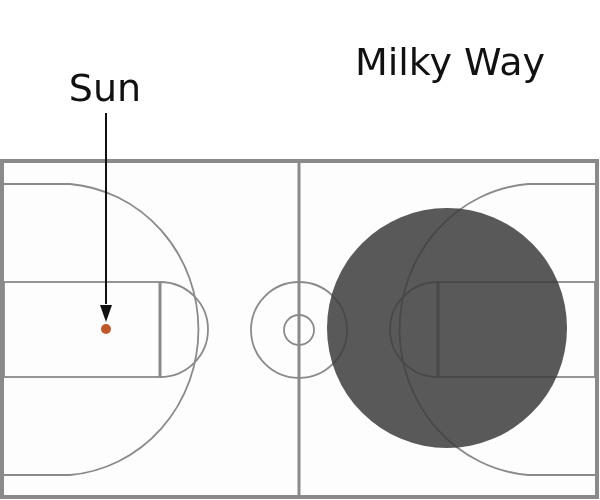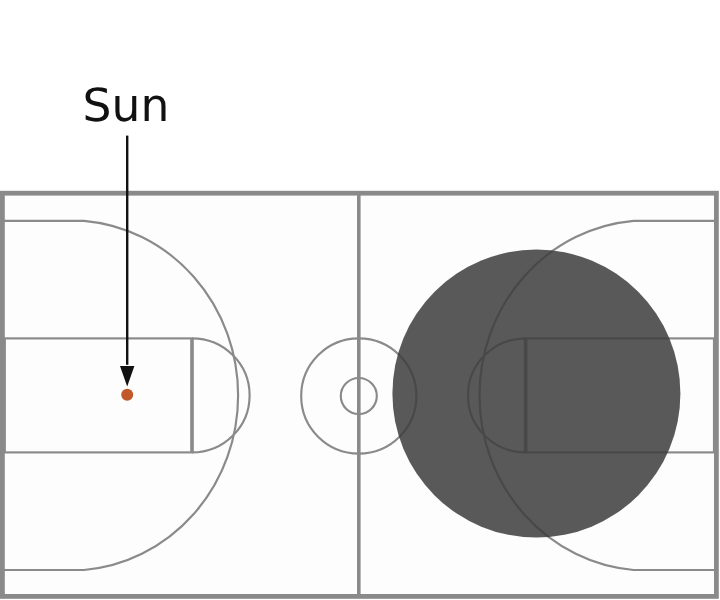--- a/index.html
+++ b/index.html
@@ -7,20 +7,21 @@
   .label { position:absolute; color:#111; font-family:"DejaVu Sans", sans-serif; text-align:center; line-height:44px; font-size:38px; }
   #sun-label { left:55px; top:66px; width:100px; }
   #bh-label { left:320px; top:40px; width:260px; }
   svg { position:absolute; left:0; top:0; }
 </style>
 </head>
 <body>
 
 <div id="sun-label" class="label">Sun</div>
 <div id="bh-label" class="label">
+  <div>Milky Way</div>
 </div>
 
 <svg width="600" height="500" viewBox="0 0 600 500">
 
   <rect x="2" y="161" width="595" height="336" fill="#fdfdfd" stroke="#8a8a8a" stroke-width="4"></rect>
 
   <line x1="299" y1="161" x2="299" y2="497" stroke="#8a8a8a" stroke-width="3"></line>
 
   <circle cx="299" cy="330" r="48" fill="none" stroke="#8a8a8a" stroke-width="1.8"></circle>
   <circle cx="299" cy="330" r="15" fill="none" stroke="#8a8a8a" stroke-width="1.8"></circle>

